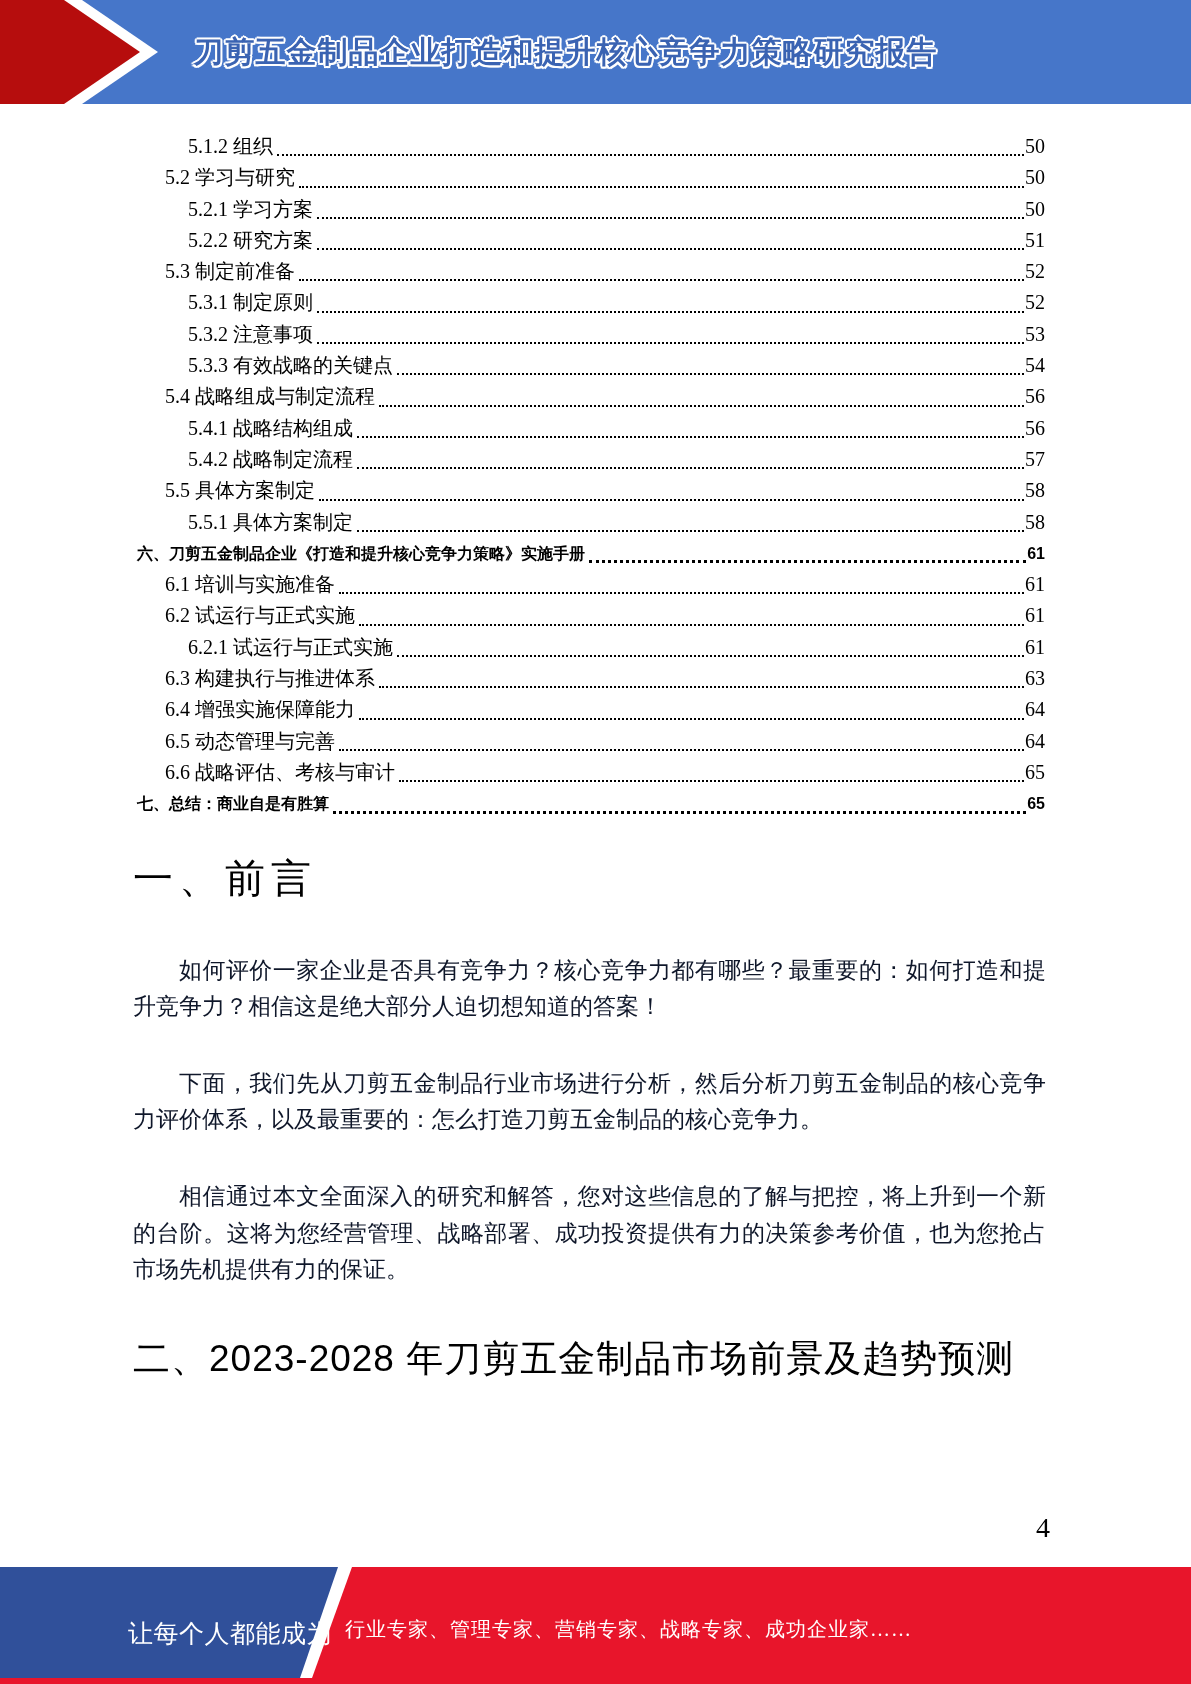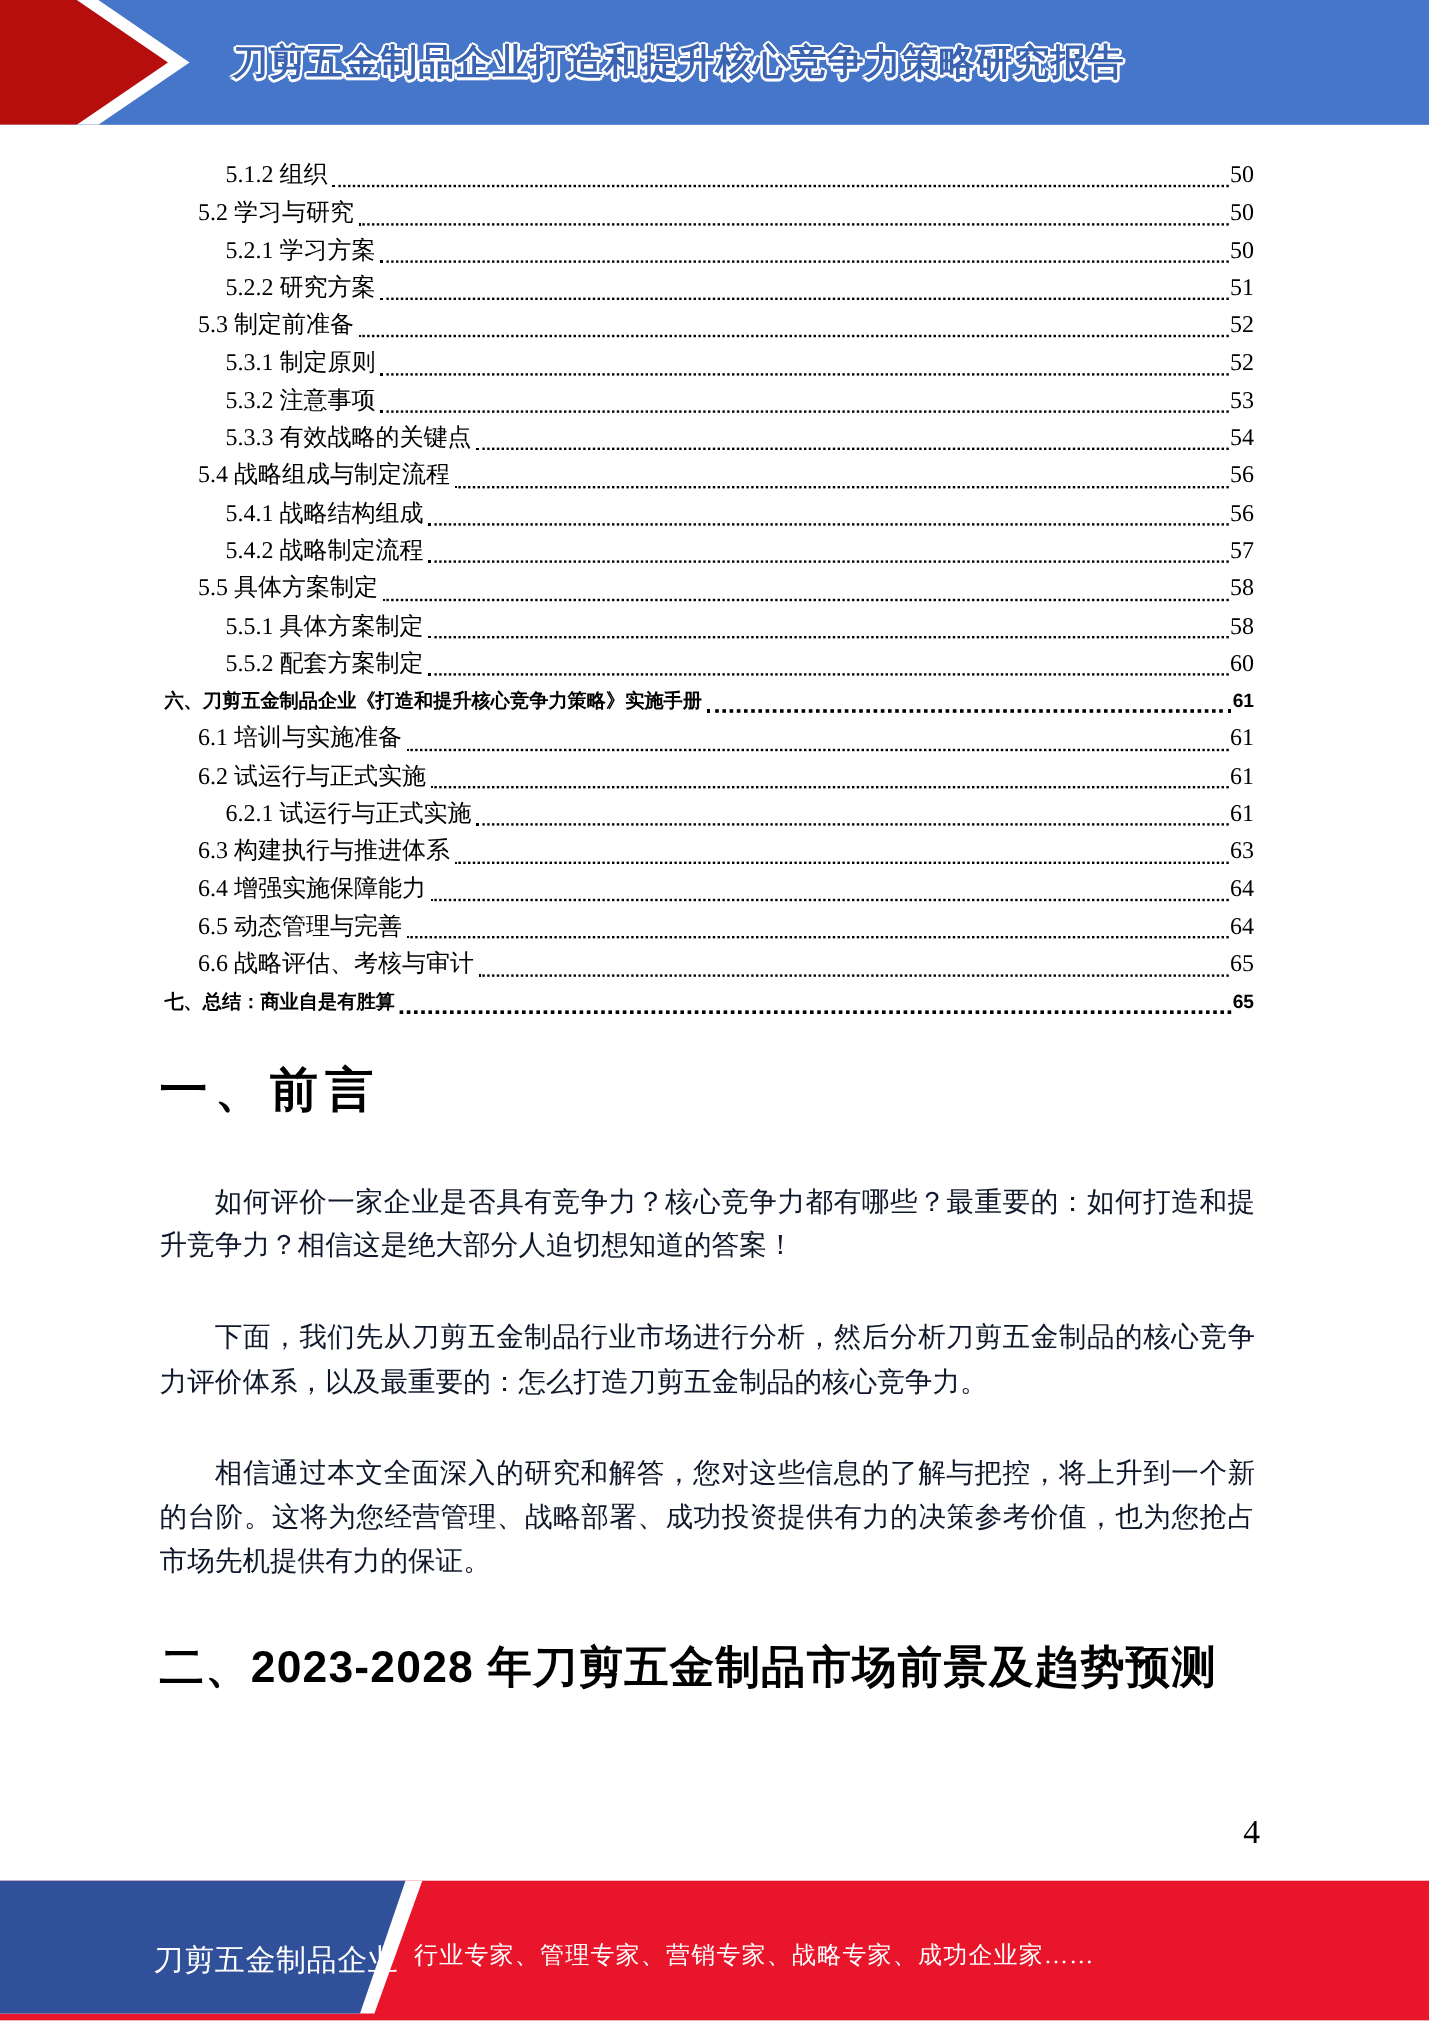--- a/index.html
+++ b/index.html
@@ -68,21 +68,21 @@
   }
   .toc-row.b .dots{border-bottom-width:3px;}
 
   
   .doc-body{
     margin:0 0 0 133px;
     width:913px;
   }
   .sec-heading{
     font-family:"Liberation Sans","DejaVu Sans",sans-serif;
-    font-weight:700;
+    font-weight:400;
     color:#000;
     white-space:nowrap;
   }
   .sec-heading.h-first{
     font-size:40px;
     line-height:46px;
     letter-spacing:6px;
     margin:35px 0 0 0;
   }
   .sec-heading.h-next{
@@ -208,25 +208,20 @@
       <div class="toc-row lvl1">
         <span class="toc-label">5.5 具体方案制定</span>
         <span class="dots"></span>
         <span class="toc-page">58</span>
       </div>
       <div class="toc-row lvl2">
         <span class="toc-label">5.5.1 具体方案制定</span>
         <span class="dots"></span>
         <span class="toc-page">58</span>
       </div>
-      <div class="toc-row lvl2">
-        <span class="toc-label">5.5.2 配套方案制定</span>
-        <span class="dots"></span>
-        <span class="toc-page">60</span>
-      </div>
       <div class="toc-row lvl0 b">
         <span class="toc-label">六、刀剪五金制品企业《打造和提升核心竞争力策略》实施手册</span>
         <span class="dots"></span>
         <span class="toc-page">61</span>
       </div>
       <div class="toc-row lvl1">
         <span class="toc-label">6.1 培训与实施准备</span>
         <span class="dots"></span>
         <span class="toc-page">61</span>
       </div>
@@ -276,17 +271,17 @@
     </main>
 
   <div class="pageno">4</div>
 
   <footer class="footer">
     <svg width="1191" height="117" viewBox="0 0 1191 117" aria-hidden="true">
       <rect x="0" y="0" width="1191" height="117" fill="#E8152B"></rect>
       <polygon points="0,0 352,0 312,111 0,111" fill="#ffffff"></polygon>
       <polygon points="0,0 338,0 300,111 0,111" fill="#30509A"></polygon>
     </svg>
-    <div class="footer-left-text">刀剪五金制品企业</div>
+    <div class="footer-left-text">让每个人都能成为</div>
     <div class="footer-right-text">行业专家、管理专家、营销专家、战略专家、成功企业家……</div>
   </footer>
 
 </div>
 
 </body></html>

